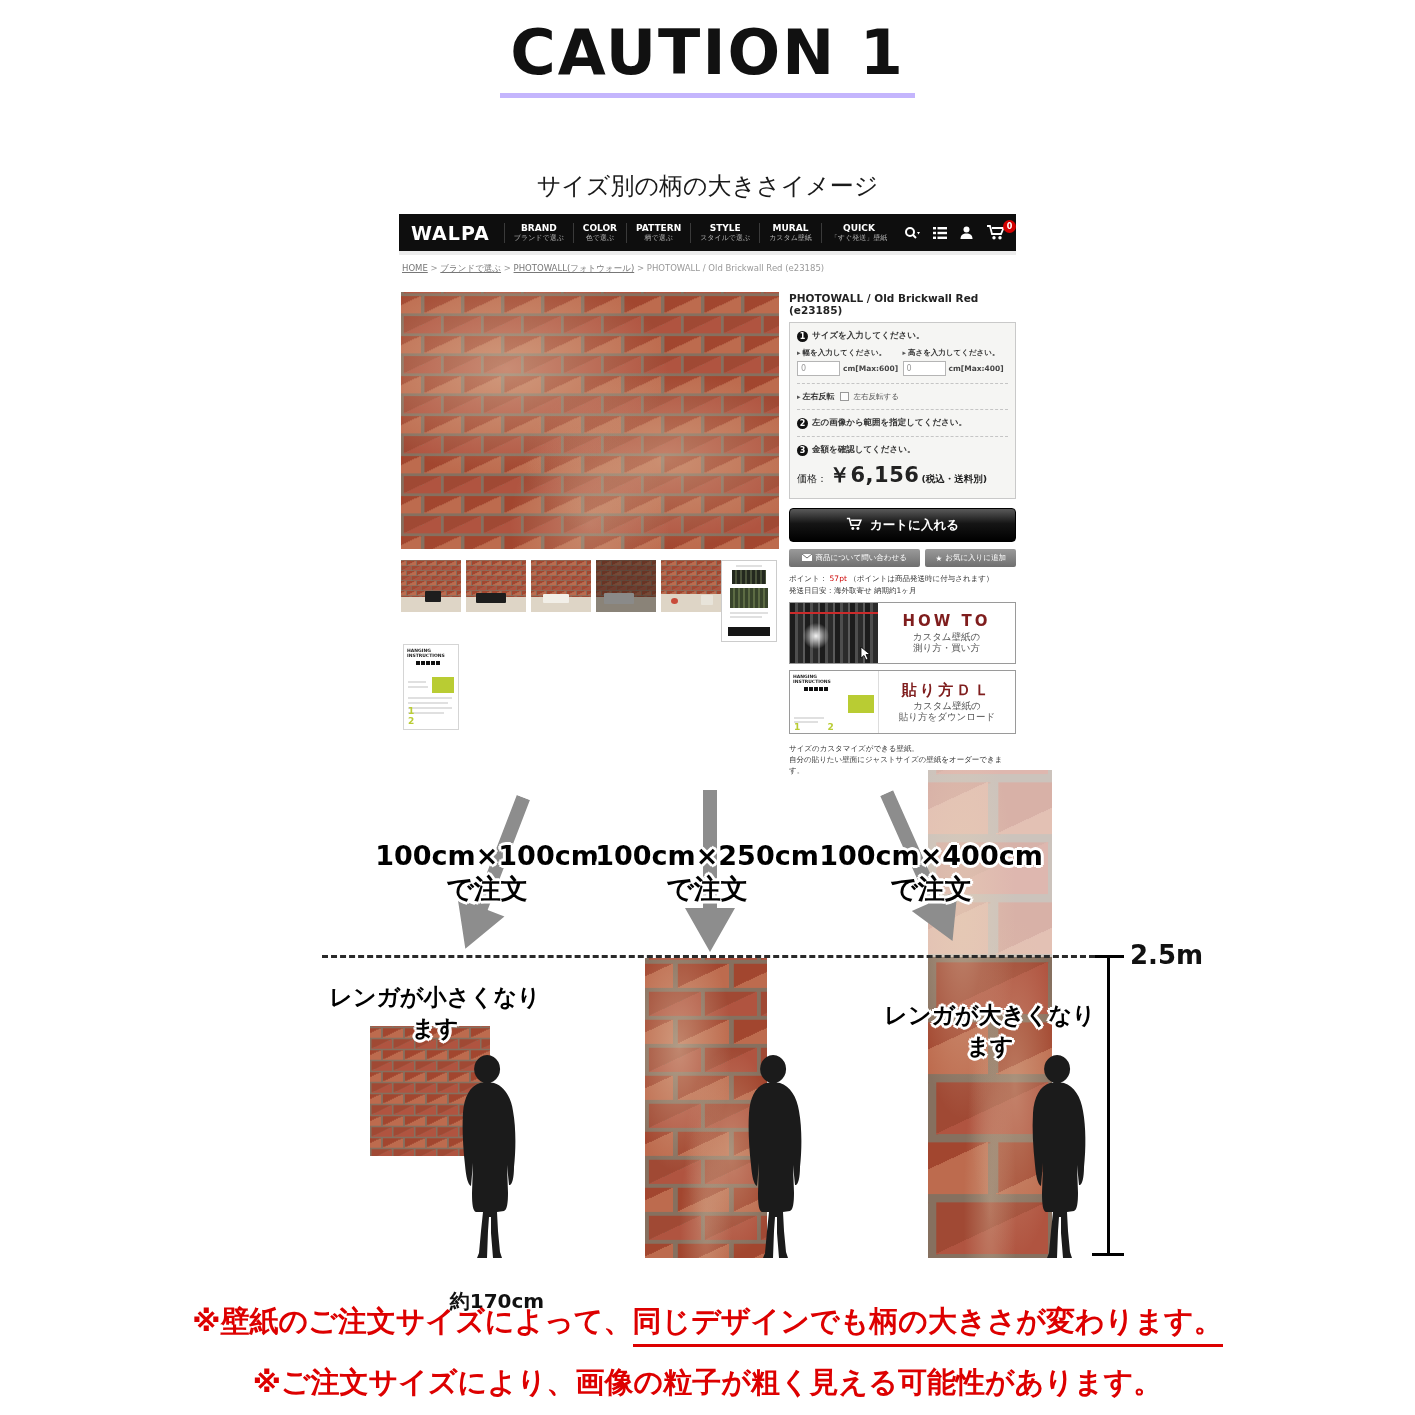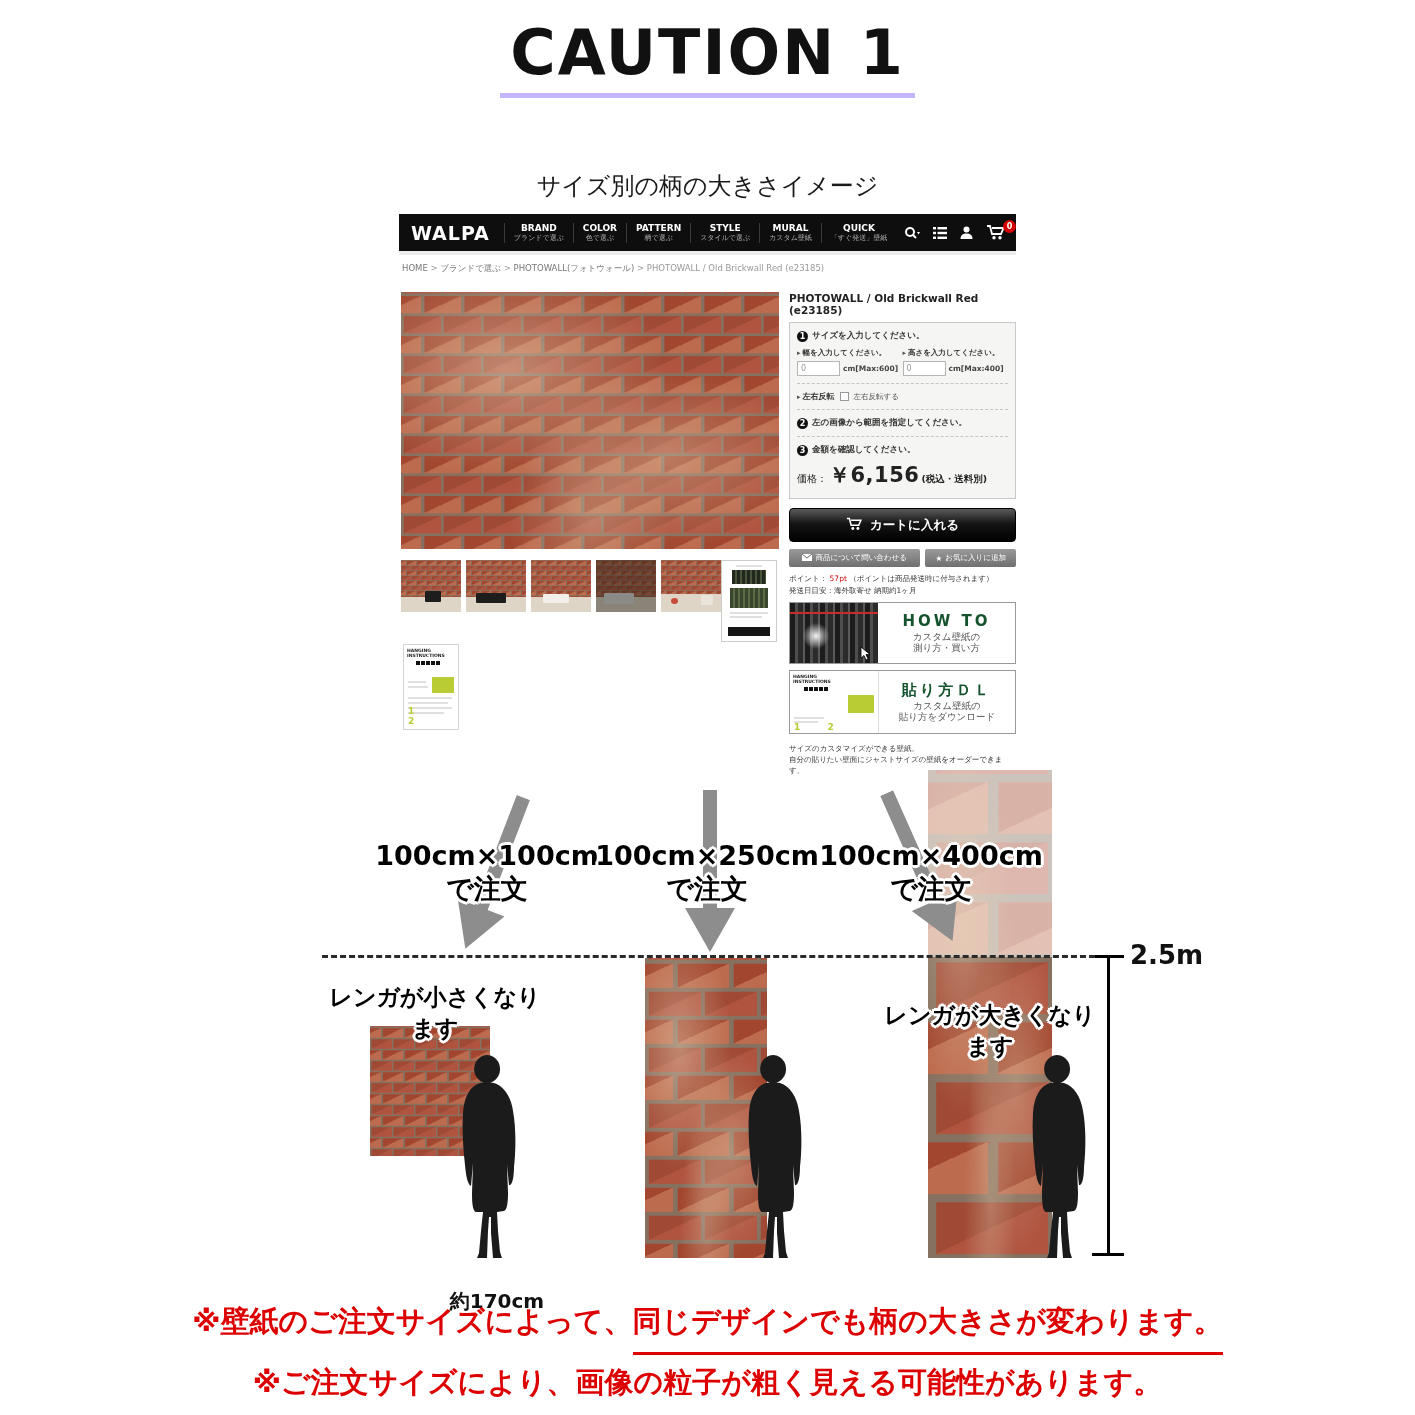--- a/index.html
+++ b/index.html
@@ -22,21 +22,21 @@
   .navitem{padding:0 9px;border-left:1px solid #3a3a3a;text-align:center;cursor:pointer;}
   .navitem .en{color:#fff;font-size:9px;font-weight:bold;line-height:11px;}
   .navitem .jp{color:#b5b5b5;font-size:7px;line-height:9px;}
   .navicons{margin-left:auto;margin-right:10px;display:flex;align-items:center;gap:13px;}
   .navicons svg{display:block;}
   .cartwrap{position:relative;}
   .badge{position:absolute;top:-5px;right:-10px;width:13px;height:13px;border-radius:50%;
          background:#d40000;color:#fff;font-size:8px;font-weight:bold;text-align:center;line-height:13px;}
   .graystrip{position:absolute;left:0;top:37px;width:617px;height:4px;background:#ececec;}
   .crumb{position:absolute;left:3px;top:49px;font-size:8.5px;color:#999;}
-  .crumb .lnk{color:#777;cursor:pointer;}
+  .crumb .lnk{color:#777;text-decoration:underline;cursor:pointer;}
 
   
   .bricks{background-color:#86705f;
     background-image:
       linear-gradient(335deg,#b05440 var(--s),transparent var(--s)),
       linear-gradient(155deg,#a04934 var(--s),transparent var(--s)),
       linear-gradient(335deg,#bd6b4e var(--s),transparent var(--s)),
       linear-gradient(155deg,#a2462f var(--s),transparent var(--s));
     background-size:var(--u) var(--u);
     background-position:0 calc(var(--u)*.034),calc(var(--u)*.069) calc(var(--u)*.603),
@@ -82,21 +82,21 @@
   .points{margin-top:7px;font-size:7.5px;color:#333;}
   .pts{color:#cc0000;}
   .ship{margin-top:2px;font-size:7.5px;color:#333;}
   .infobox{margin-top:6px;border:1px solid #9a9a9a;height:60px;display:flex;background:#fff;}
   .ibimg{width:88px;position:relative;flex:0 0 88px;}
   .howtoimg{background:repeating-linear-gradient(90deg,#1c1c1c 0 5px,#4e4e4e 5px 8px,#2b2b2b 8px 13px,#5a5a5a 13px 15px);}
   .howtoimg .sun{position:absolute;left:12%;top:30%;width:30px;height:30px;
       background:radial-gradient(circle,rgba(255,255,255,.95),rgba(255,255,255,0) 62%);}
   .redline{position:absolute;left:0;top:9px;width:100%;height:1.5px;background:#cc2b2b;}
   .ibtxt{flex:1;display:flex;flex-direction:column;align-items:center;justify-content:center;line-height:1.25;}
-  .ibtitle{font-size:15px;font-weight:bold;letter-spacing:3px;color:#14532d;}
+  .ibtitle{font-size:15px;font-weight:bold;letter-spacing:3px;color:#7f1d1d;}
   .ibline{font-size:9.5px;color:#555;}
   .dlimg{background:#fff;border-right:1px solid #ddd;}
   .minidoc-title{font-size:4.5px;font-weight:bold;color:#222;line-height:1.15;padding:3px 0 0 3px;}
   .sqrow{display:flex;gap:1px;margin:3px 0 0 14px;}
   .sqrow i{width:4px;height:4px;background:#111;}
   .greenblk{position:absolute;right:4px;top:24px;width:26px;height:18px;background:#b9cc33;}
   .docnums{position:absolute;left:4px;bottom:1px;font-size:9px;font-weight:bold;color:#b9cc33;letter-spacing:12px;}
   .docline{position:absolute;background:#e0e0e0;height:1.5px;}
   .desc{margin-top:10px;font-size:7.5px;color:#333;line-height:1.45;}
 
@@ -134,21 +134,21 @@
   .p1{left:456px;top:1052px;} .p2{left:742px;top:1052px;} .p3{left:1026px;top:1052px;}
   .h170{left:417px;top:1288px;width:160px;text-align:center;font-size:20px;font-weight:bold;}
   .mline{left:1107px;top:957px;width:3px;height:298px;background:#000;}
   .mcap{left:1092px;width:32px;height:3px;background:#000;}
   .mcapT{top:955px;} .mcapB{top:1253px;}
   .mlabel{left:1130px;top:940px;font-size:26px;font-weight:bold;}
 
   
   .warn{left:0;width:100%;text-align:center;font-size:29px;font-weight:bold;color:#dd0000;}
   .w1{top:1302px;} .w2{top:1363px;}
-  .uline{border-bottom:3px solid #dd0000;padding-bottom:14px;}
+  .uline{border-bottom:3px solid #dd0000;padding-bottom:6px;}
 </style>
 </head>
 <body>
 
 <div class="canvas">
 
   <div class="abs caution-title">
     <span>CAUTION 1</span>
   </div>
   <div class="abs subtitle sub2">サイズ別の柄の大きさイメージ</div>

